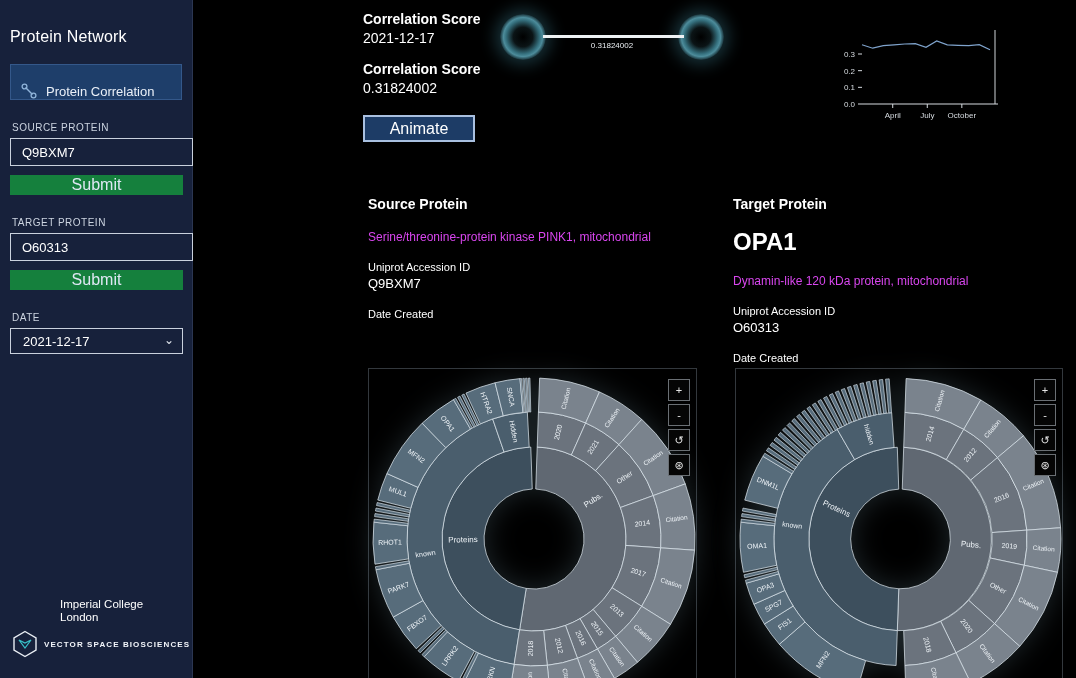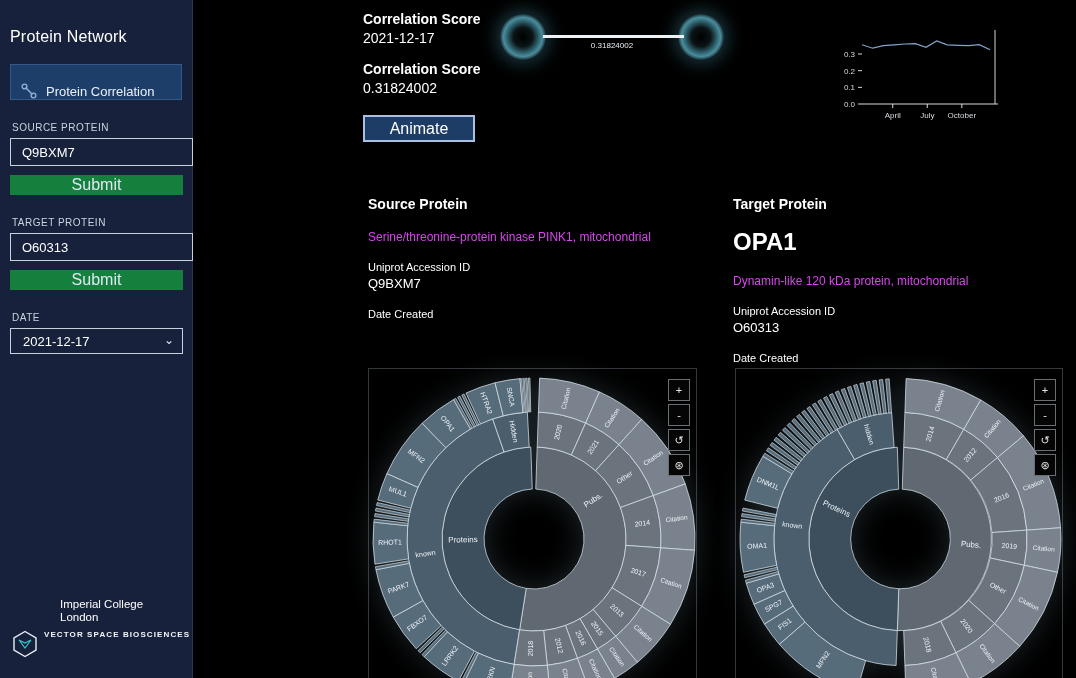--- a/index.html
+++ b/index.html
@@ -18,21 +18,21 @@
              font-family:"Liberation Sans",sans-serif}
   .submit-btn{display:block;margin:9px 10px 0 10px;width:173px;height:20px;background:#15803d;
               border:none;color:#dfe7f3;font-size:16px;cursor:pointer;
               font-family:"Liberation Sans",sans-serif}
   .select{position:relative;margin:0 10px;width:173px;height:26px;border:1px solid #c9d1dd;
           box-sizing:border-box;display:flex;align-items:center;font-size:13px;
           padding-left:12px;cursor:pointer}
   .select .chev{position:absolute;right:8px;top:4px;font-size:12px;color:#dfe4ec}
   .sb-footer{position:absolute;left:0;bottom:18px;width:193px}
   .ic-text{margin-left:60px;font-size:11.5px;line-height:1.18;color:#fff}
-  .brand-row{display:flex;gap:6px;margin:5px 0 2px 12px}
+  .brand-row{display:flex;align-items:center;gap:6px;margin:5px 0 2px 12px}
   .brand-row span{font-size:8px;font-weight:bold;letter-spacing:1.1px;color:#f2f5fa}
   
   .corr{position:absolute;left:363px;top:11px;width:230px}
   .corr .lab{font-size:14px;font-weight:bold;margin-bottom:3px}
   .corr .val{font-size:14px;font-weight:normal;margin-bottom:15px}
   .animate-btn{margin-top:4px;width:112px;height:27px;background:#1d3c66;
                border:2px solid #a9c0e0;color:#fff;font-size:16px;cursor:pointer;
                font-family:"Liberation Sans",sans-serif}
   
   .node{position:absolute;width:46px;height:46px;border-radius:50%;cursor:pointer;

